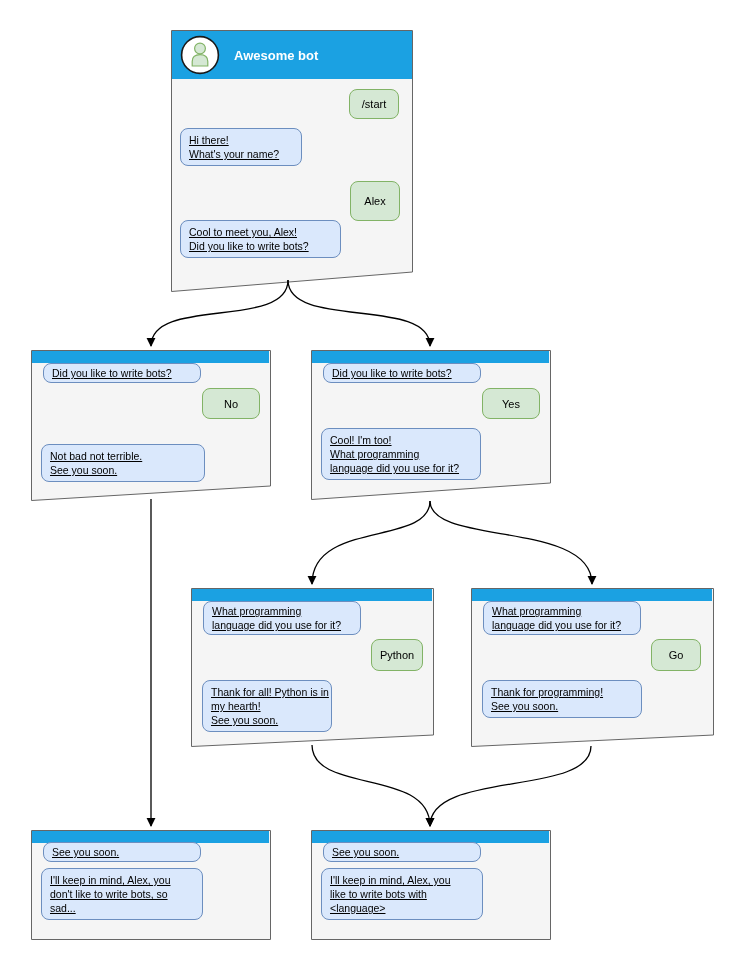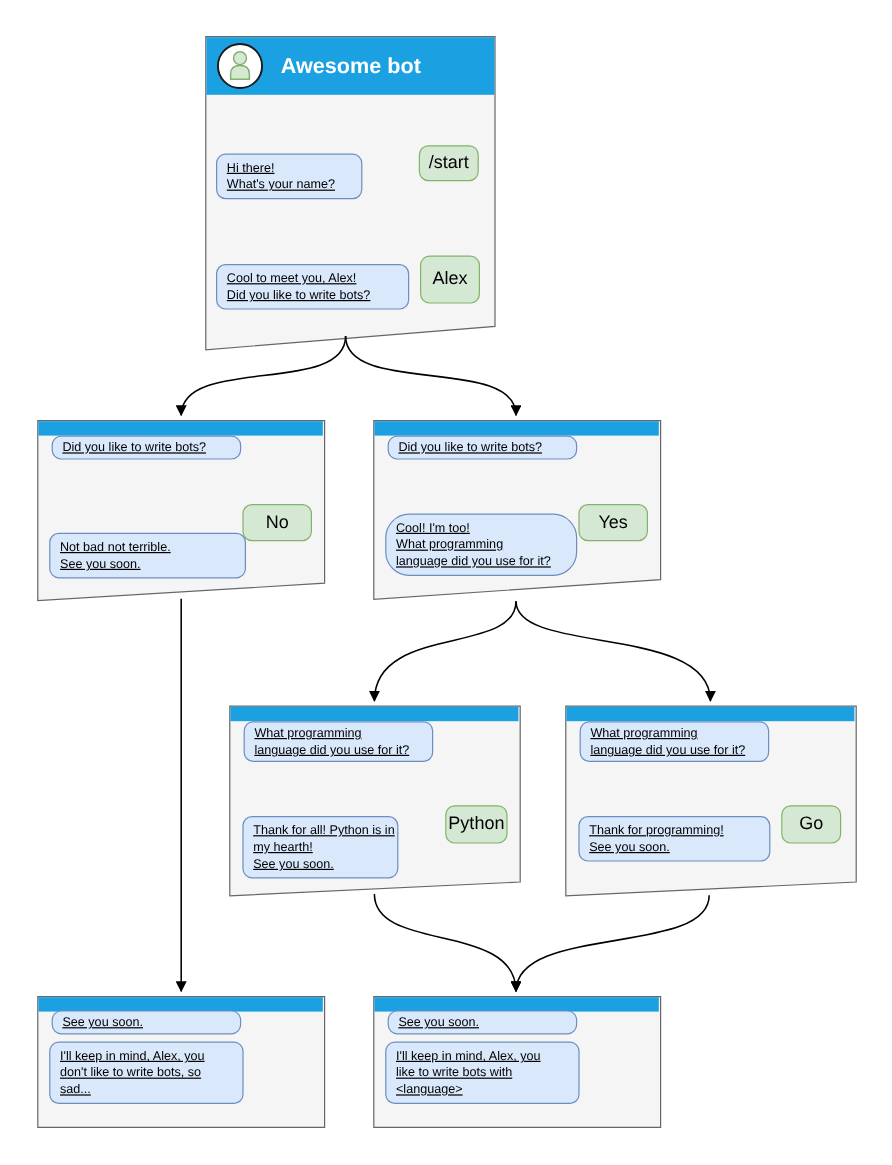--- a/index.html
+++ b/index.html
@@ -11,46 +11,46 @@
   .arrowhead{fill:var(--connector);}
 
   .win{position:absolute;z-index:1;}
   .bar{position:absolute;background:var(--header-blue);}
 
   .bubble{position:absolute;box-sizing:border-box;border-radius:8px;color:#000;
           font-size:10.5px;line-height:14px;}
   .bot{background:var(--bot-bubble-fill);border:1px solid var(--bot-bubble-border);
        padding:4px 8px;white-space:pre;text-decoration:underline;}
   .user{background:var(--user-bubble-fill);border:1px solid var(--user-bubble-border);
-        display:flex;align-items:center;justify-content:center;font-size:15px;white-space:pre;margin-top:32px;}
+        display:flex;align-items:center;justify-content:center;font-size:11px;white-space:pre;}
   .tight{padding-top:2px;padding-bottom:2px;}
 
   
   #w-main{left:171px;top:30px;width:242px;height:262px;}
   #w-main .bar{left:1px;top:1px;width:240px;height:48px;display:flex;align-items:center;}
   .avatar{margin-left:8px;flex:0 0 auto;}
-  .bot-title{margin-left:14px;color:#ffffff;font-size:18px;font-weight:bold;}
+  .bot-title{margin-left:14px;color:#ffffff;font-size:13px;font-weight:bold;}
   #m0{left:178px;top:59px;width:50px;height:30px;}
   #m1{left:9px;top:98px;width:122px;}
   #m2{left:179px;top:151px;width:50px;height:40px;}
   #m3{left:9px;top:190px;width:161px;}
 
   
   .thinbar{left:1px;top:1px;height:12px;}
   #w-no{left:31px;top:350px;width:240px;height:151px;}
   #w-no .bar,#w-endno .bar,#w-yes .bar,#w-endyes .bar{width:237px;}
   #w-py .bar,#w-go .bar{width:240px;}
   #n0{left:12px;top:13px;width:158px;}
   #n1{left:171px;top:38px;width:58px;height:31px;}
   #n2{left:10px;top:94px;width:164px;}
 
   #w-yes{left:311px;top:350px;width:240px;height:150px;}
   #y0{left:12px;top:13px;width:158px;}
   #y1{left:171px;top:38px;width:58px;height:31px;}
-  #y2{left:10px;top:78px;width:160px;border-radius:20px;}
+  #y2{left:10px;top:78px;width:160px;}
 
   #w-py{left:191px;top:588px;width:243px;height:159px;}
   #p0{left:12px;top:13px;width:158px;}
   #p1{left:180px;top:51px;width:52px;height:32px;}
   #p2{left:11px;top:92px;width:130px;}
 
   #w-go{left:471px;top:588px;width:243px;height:159px;}
   #g0{left:12px;top:13px;width:158px;}
   #g1{left:180px;top:51px;width:50px;height:32px;}
   #g2{left:11px;top:92px;width:160px;}

